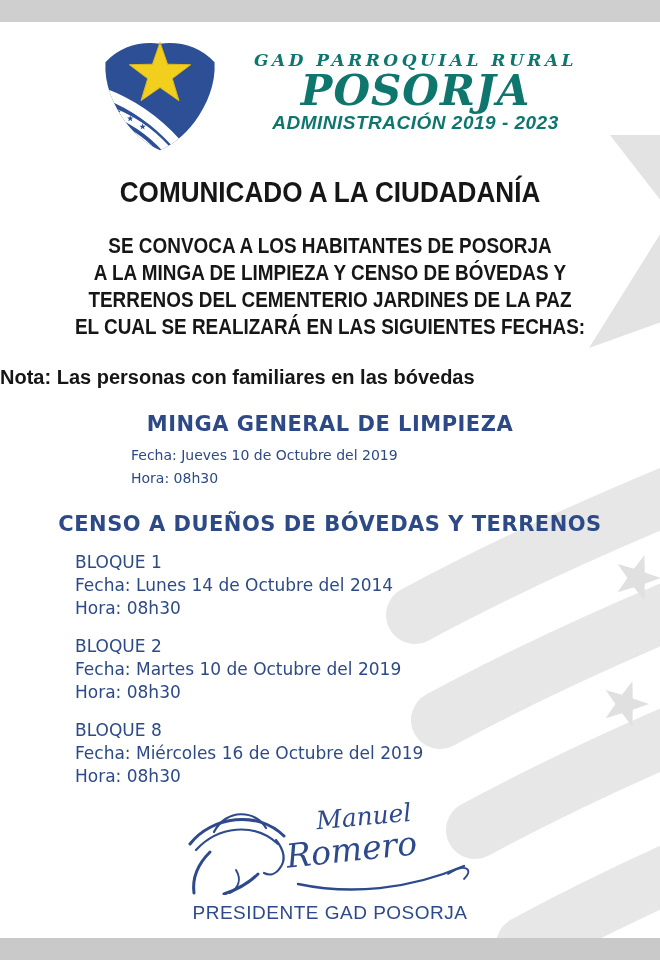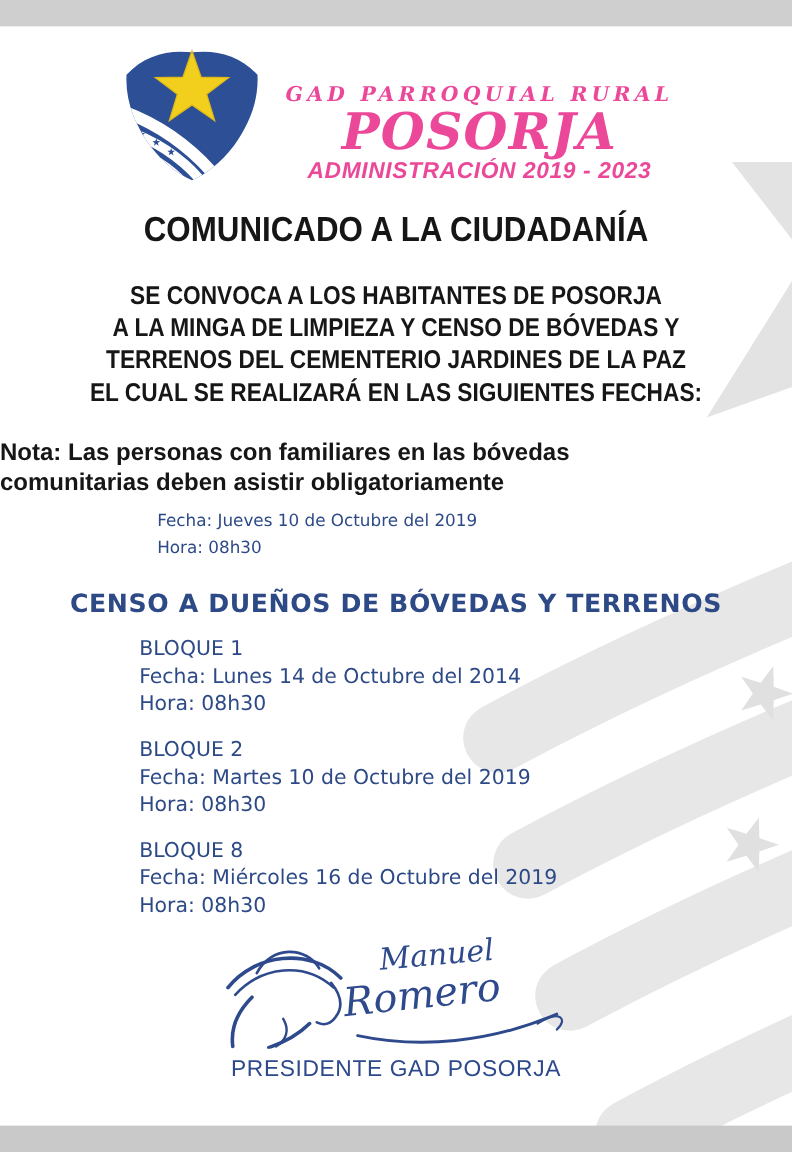--- a/index.html
+++ b/index.html
@@ -7,37 +7,37 @@
   .page{position:relative;width:660px;height:960px;background:#ffffff;overflow:hidden;}
   .bar{position:absolute;left:0;width:660px;height:22px;background:#cfcfcf;z-index:3;}
   .bar.top{top:0;}
   .bar.bottom{bottom:0;background:#c9c9c9;}
 
   .watermark{position:absolute;left:385px;top:135px;width:600px;height:830px;z-index:0;}
 
   .content{position:relative;z-index:1;}
 
   
-  .header{display:flex;align-items:flex-end;margin:30px 0 0 96px;gap:14px;color:#ec4899;}
+  .header{display:flex;align-items:center;margin:30px 0 0 96px;gap:30px;color:#0f766e;}
   .logo-svg{width:128px;height:124px;flex:0 0 auto;}
   .header-text{display:flex;flex-direction:column;align-items:center;}
   .org-type{font-family:"DejaVu Serif",serif;font-style:italic;font-weight:bold;font-size:17px;letter-spacing:3.5px;white-space:nowrap;}
   .org-name{font-family:"DejaVu Serif",serif;font-style:italic;font-weight:bold;font-size:42px;line-height:1.02;letter-spacing:1px;white-space:nowrap;}
   .administration{font-style:italic;font-weight:bold;font-size:19px;letter-spacing:0.5px;white-space:nowrap;}
 
   
   .doc-title{margin-top:22px;text-align:center;font-weight:bold;font-size:29px;color:#161616;transform:scaleX(0.9);transform-origin:50% 50%;}
   .announcement{margin-top:24px;text-align:center;font-weight:bold;font-size:21.5px;line-height:27px;color:#161616;transform:scaleX(0.88);transform-origin:50% 50%;}
   .note{margin-top:24px;text-align:left;font-weight:bold;font-size:20px;line-height:25px;color:#161616;}
 
   
   .blue{color:#2d4a87;font-family:"DejaVu Sans",sans-serif;}
   .section-heading{margin-top:22px;text-align:center;font-weight:bold;font-size:21px;letter-spacing:0.5px;}
   .event-details{margin:8px 0 0 131px;font-size:14px;line-height:23px;}
-  .blocks{margin-left:116px;}
+  .blocks{margin-left:75px;}
   .block{margin-top:15px;font-size:17px;line-height:23px;}
 
   
   .signature{position:relative;width:320px;height:98px;margin:12px 0 0 180px;}
   .signature-svg{position:absolute;left:0;top:0;width:300px;height:95px;}
   .sig-name{position:absolute;font-family:"DejaVu Serif",serif;font-style:italic;color:#2e4a8c;white-space:nowrap;}
   .sig-first{left:136px;top:2px;font-size:25px;transform:rotate(-5deg);}
   .sig-last{left:106px;top:30px;font-size:33px;transform:rotate(-6deg);}
   .sig-role{text-align:center;margin-top:4px;font-size:19px;letter-spacing:0.5px;color:#2e4a8c;}
 </style>
@@ -98,23 +98,23 @@
 
     <div class="announcement">
       <div>SE CONVOCA A LOS HABITANTES DE POSORJA</div>
       <div>A LA MINGA DE LIMPIEZA Y CENSO DE BÓVEDAS Y</div>
       <div>TERRENOS DEL CEMENTERIO JARDINES DE LA PAZ</div>
       <div>EL CUAL SE REALIZARÁ EN LAS SIGUIENTES FECHAS:</div>
     </div>
 
     <div class="note">
       <div>Nota: Las personas con familiares en las bóvedas</div>
-      <div>comunitarias deben asistir obligatoriamente</div>
     </div>
 
+    <div class="section-heading blue">MINGA GENERAL DE LIMPIEZA</div>
     <div class="event-details blue">
       <div>Fecha: Jueves 10 de Octubre del 2019</div>
       <div>Hora: 08h30</div>
     </div>
 
     <div class="section-heading blue">CENSO A DUEÑOS DE BÓVEDAS Y TERRENOS</div>
     <div class="blocks blue">
       <div class="block">
         <div>BLOQUE 1</div>
         <div>Fecha: Lunes 14 de Octubre del 2014</div>

